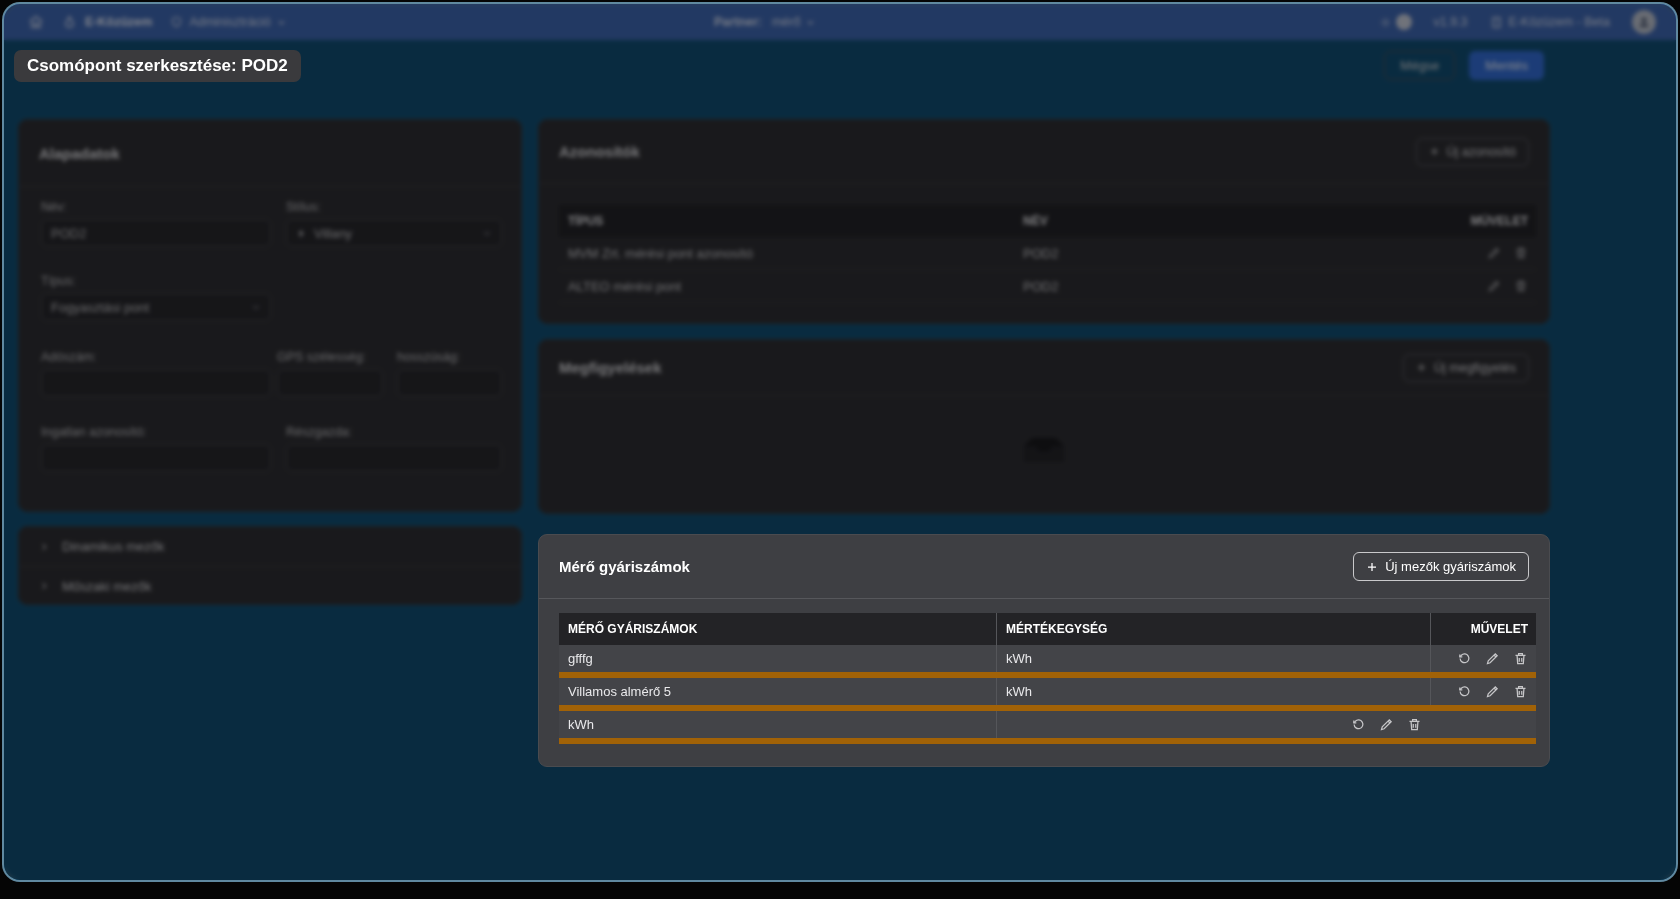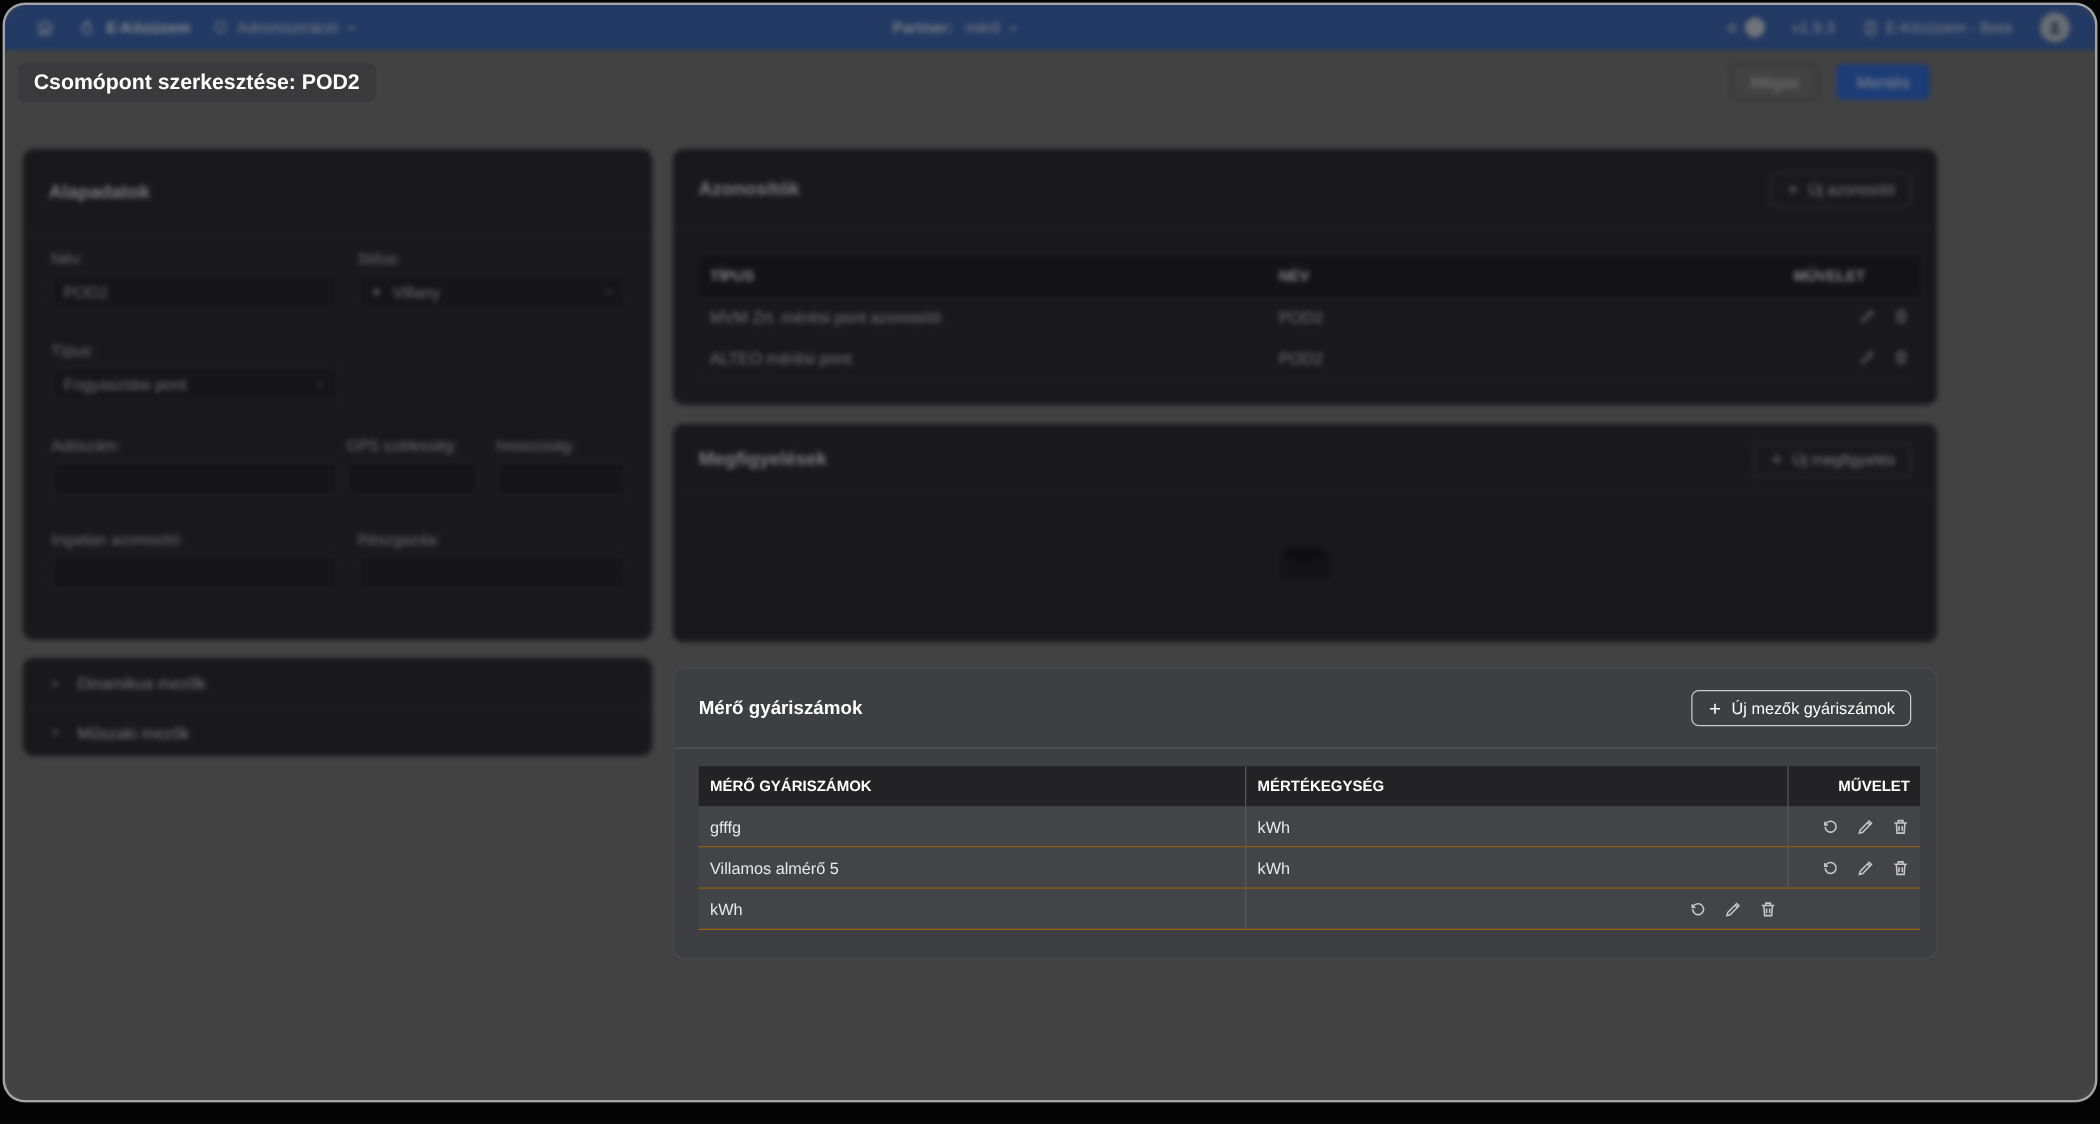--- a/index.html
+++ b/index.html
@@ -1,19 +1,19 @@
 <!DOCTYPE html>
 <html><head>
 <meta charset="utf-8">
 <style>
   * { margin:0; padding:0; box-sizing:border-box; }
   html,body { width:1680px; height:899px; background:#050505; font-family:"Liberation Sans", sans-serif; overflow:hidden; }
 
   .window { position:absolute; left:2px; top:2px; width:1676px; height:880px;
-    background:#737373; border-radius:18px; overflow:hidden;
+    background:#0c4a6e; border-radius:18px; overflow:hidden;
     border:2px solid rgba(255,255,255,0.35); }
 
   
   .navbar { position:absolute; left:0; top:0; width:100%; height:36px; background:#3a63ad;
     display:flex; align-items:center; color:#d7deee; font-size:12.5px; }
   .nav-left { display:flex; align-items:center; gap:18px; padding-left:24px; }
   .nav-brand { display:flex; align-items:center; gap:8px; font-weight:bold; color:#e8edf8; }
   .nav-item { display:flex; align-items:center; gap:6px; cursor:pointer; }
   .nav-center { position:absolute; left:710px; display:flex; align-items:center; gap:10px; }
   .nav-center .plabel { font-weight:bold; }
@@ -60,40 +60,40 @@
   .collapse-row + .collapse-row { border-top:1px solid #3a3a3e; }
 
   
   .tbl { position:absolute; left:20px; right:13px; font-size:13px; color:#c9c9cb; }
   .trow { display:grid; align-items:center; }
   .t-az .trow { grid-template-columns: 455px 412px 1fr; }
   .thead { background:#1e1e21; font-weight:bold; font-size:12px; color:#e3e3e5; height:32px; }
   .tbody-row { height:33px; border-bottom:1px solid #38383c; }
   .tcell { padding:0 9px; overflow:hidden; white-space:nowrap; }
   .tcell-actions { display:flex; justify-content:flex-end; gap:13px; padding-right:8px; color:#a9a9ab; }
-  .th-right { text-align:left; padding-right:8px; }
+  .th-right { text-align:right; padding-right:8px; }
   .act { cursor:pointer; display:inline-flex; }
 
   
   .empty-wrap { display:flex; align-items:center; justify-content:center; height:100px; margin-top:4px; }
 
   
   .dim-overlay { position:absolute; inset:0; z-index:10; background:rgba(6,6,9,0.45);
     backdrop-filter: blur(2.2px); -webkit-backdrop-filter: blur(2.2px); pointer-events:none; }
 
   
   #card-mero { position:absolute; left:534px; top:530px; width:1012px; height:233px; z-index:20;
     background:#3e3f43; border:1px solid #4a4b4f; border-radius:9px; }
   #card-mero .card-head { border-bottom:1px solid #56575b; }
   #card-mero .card-title { color:#ffffff; }
   #card-mero .btn-add { border-color:#c9c9cb; color:#ffffff; font-size:13px; }
   .t-mero { top:78px; color:#e9e9eb; }
   .t-mero .trow { grid-template-columns: 437px 434px 1fr; }
   .t-mero .thead { background:#232326; color:#ffffff; }
-  .t-mero .tbody-row { background:#434448; border-bottom:1px solid #a16207; }
+  .t-mero .tbody-row { background:#434448; border-bottom:6px solid #a16207; }
   .t-mero .tcell + .tcell { border-left:1px solid #55565a; }
   .t-mero .trow .tcell { height:100%; display:flex; align-items:center; }
   .t-mero .tcell-actions { color:#c6c6c8; }
 </style>
 </head>
 <body>
 
 <div class="window">
 
   <div class="navbar">

